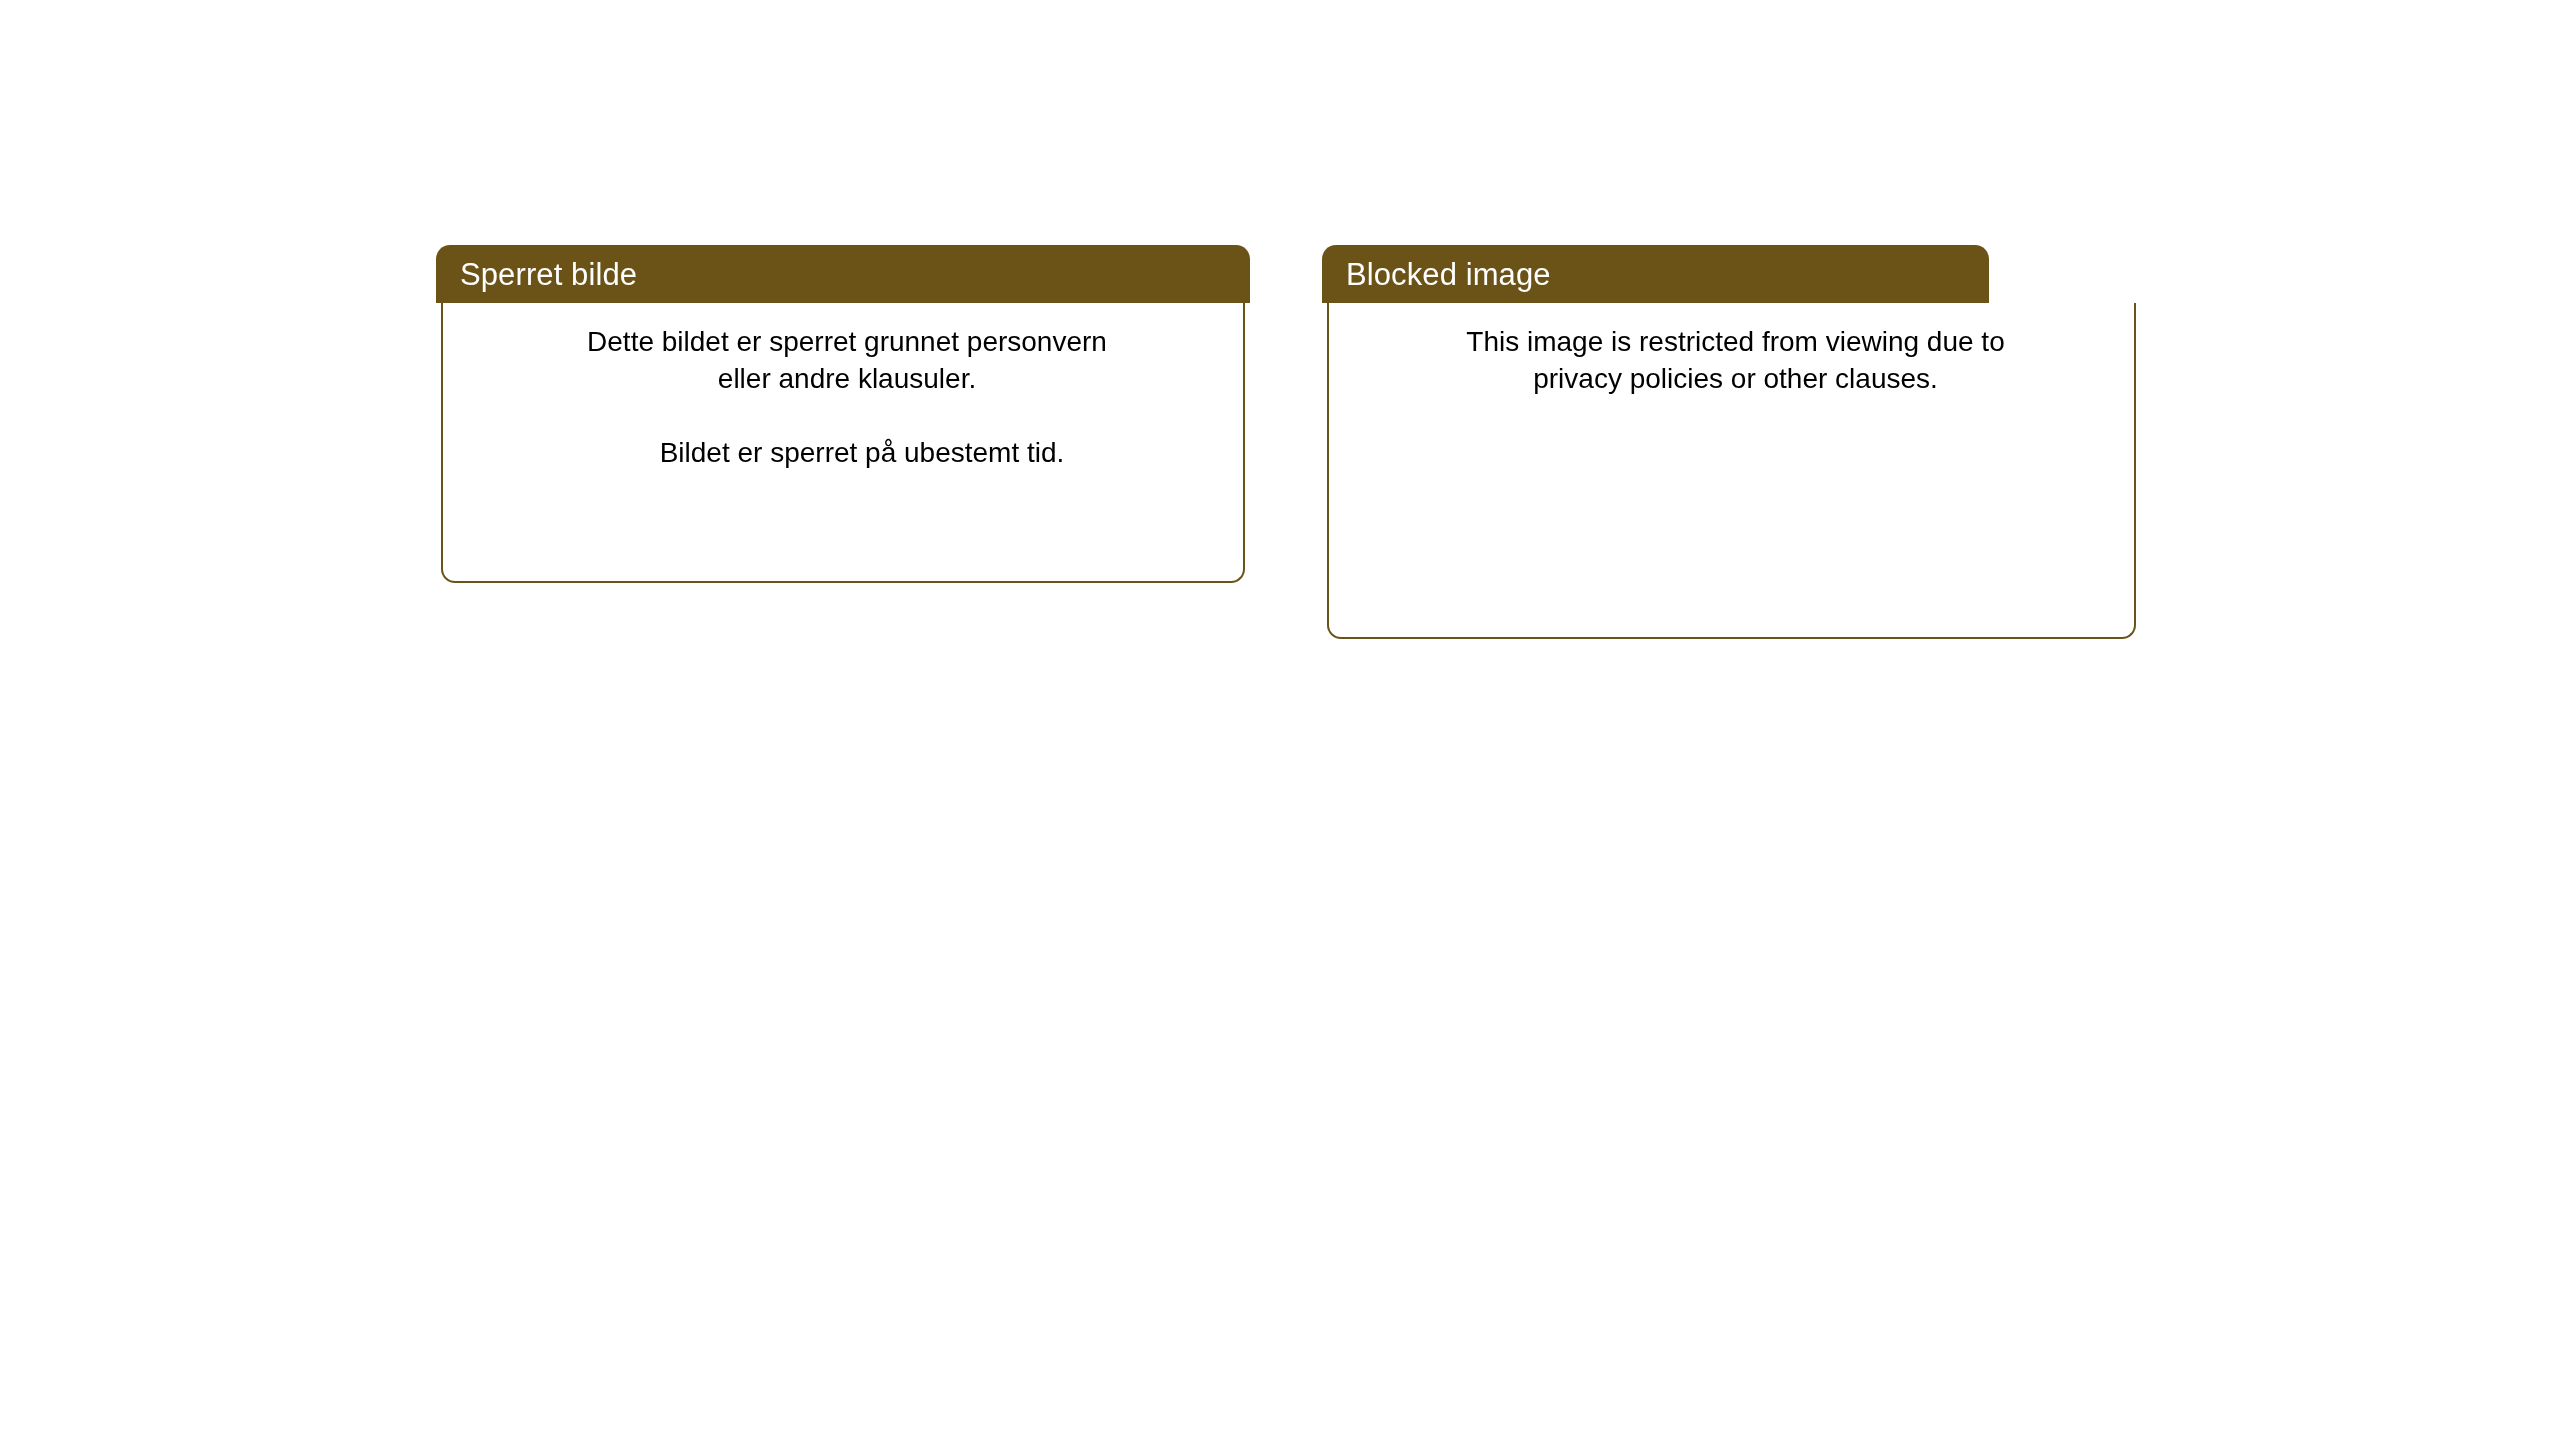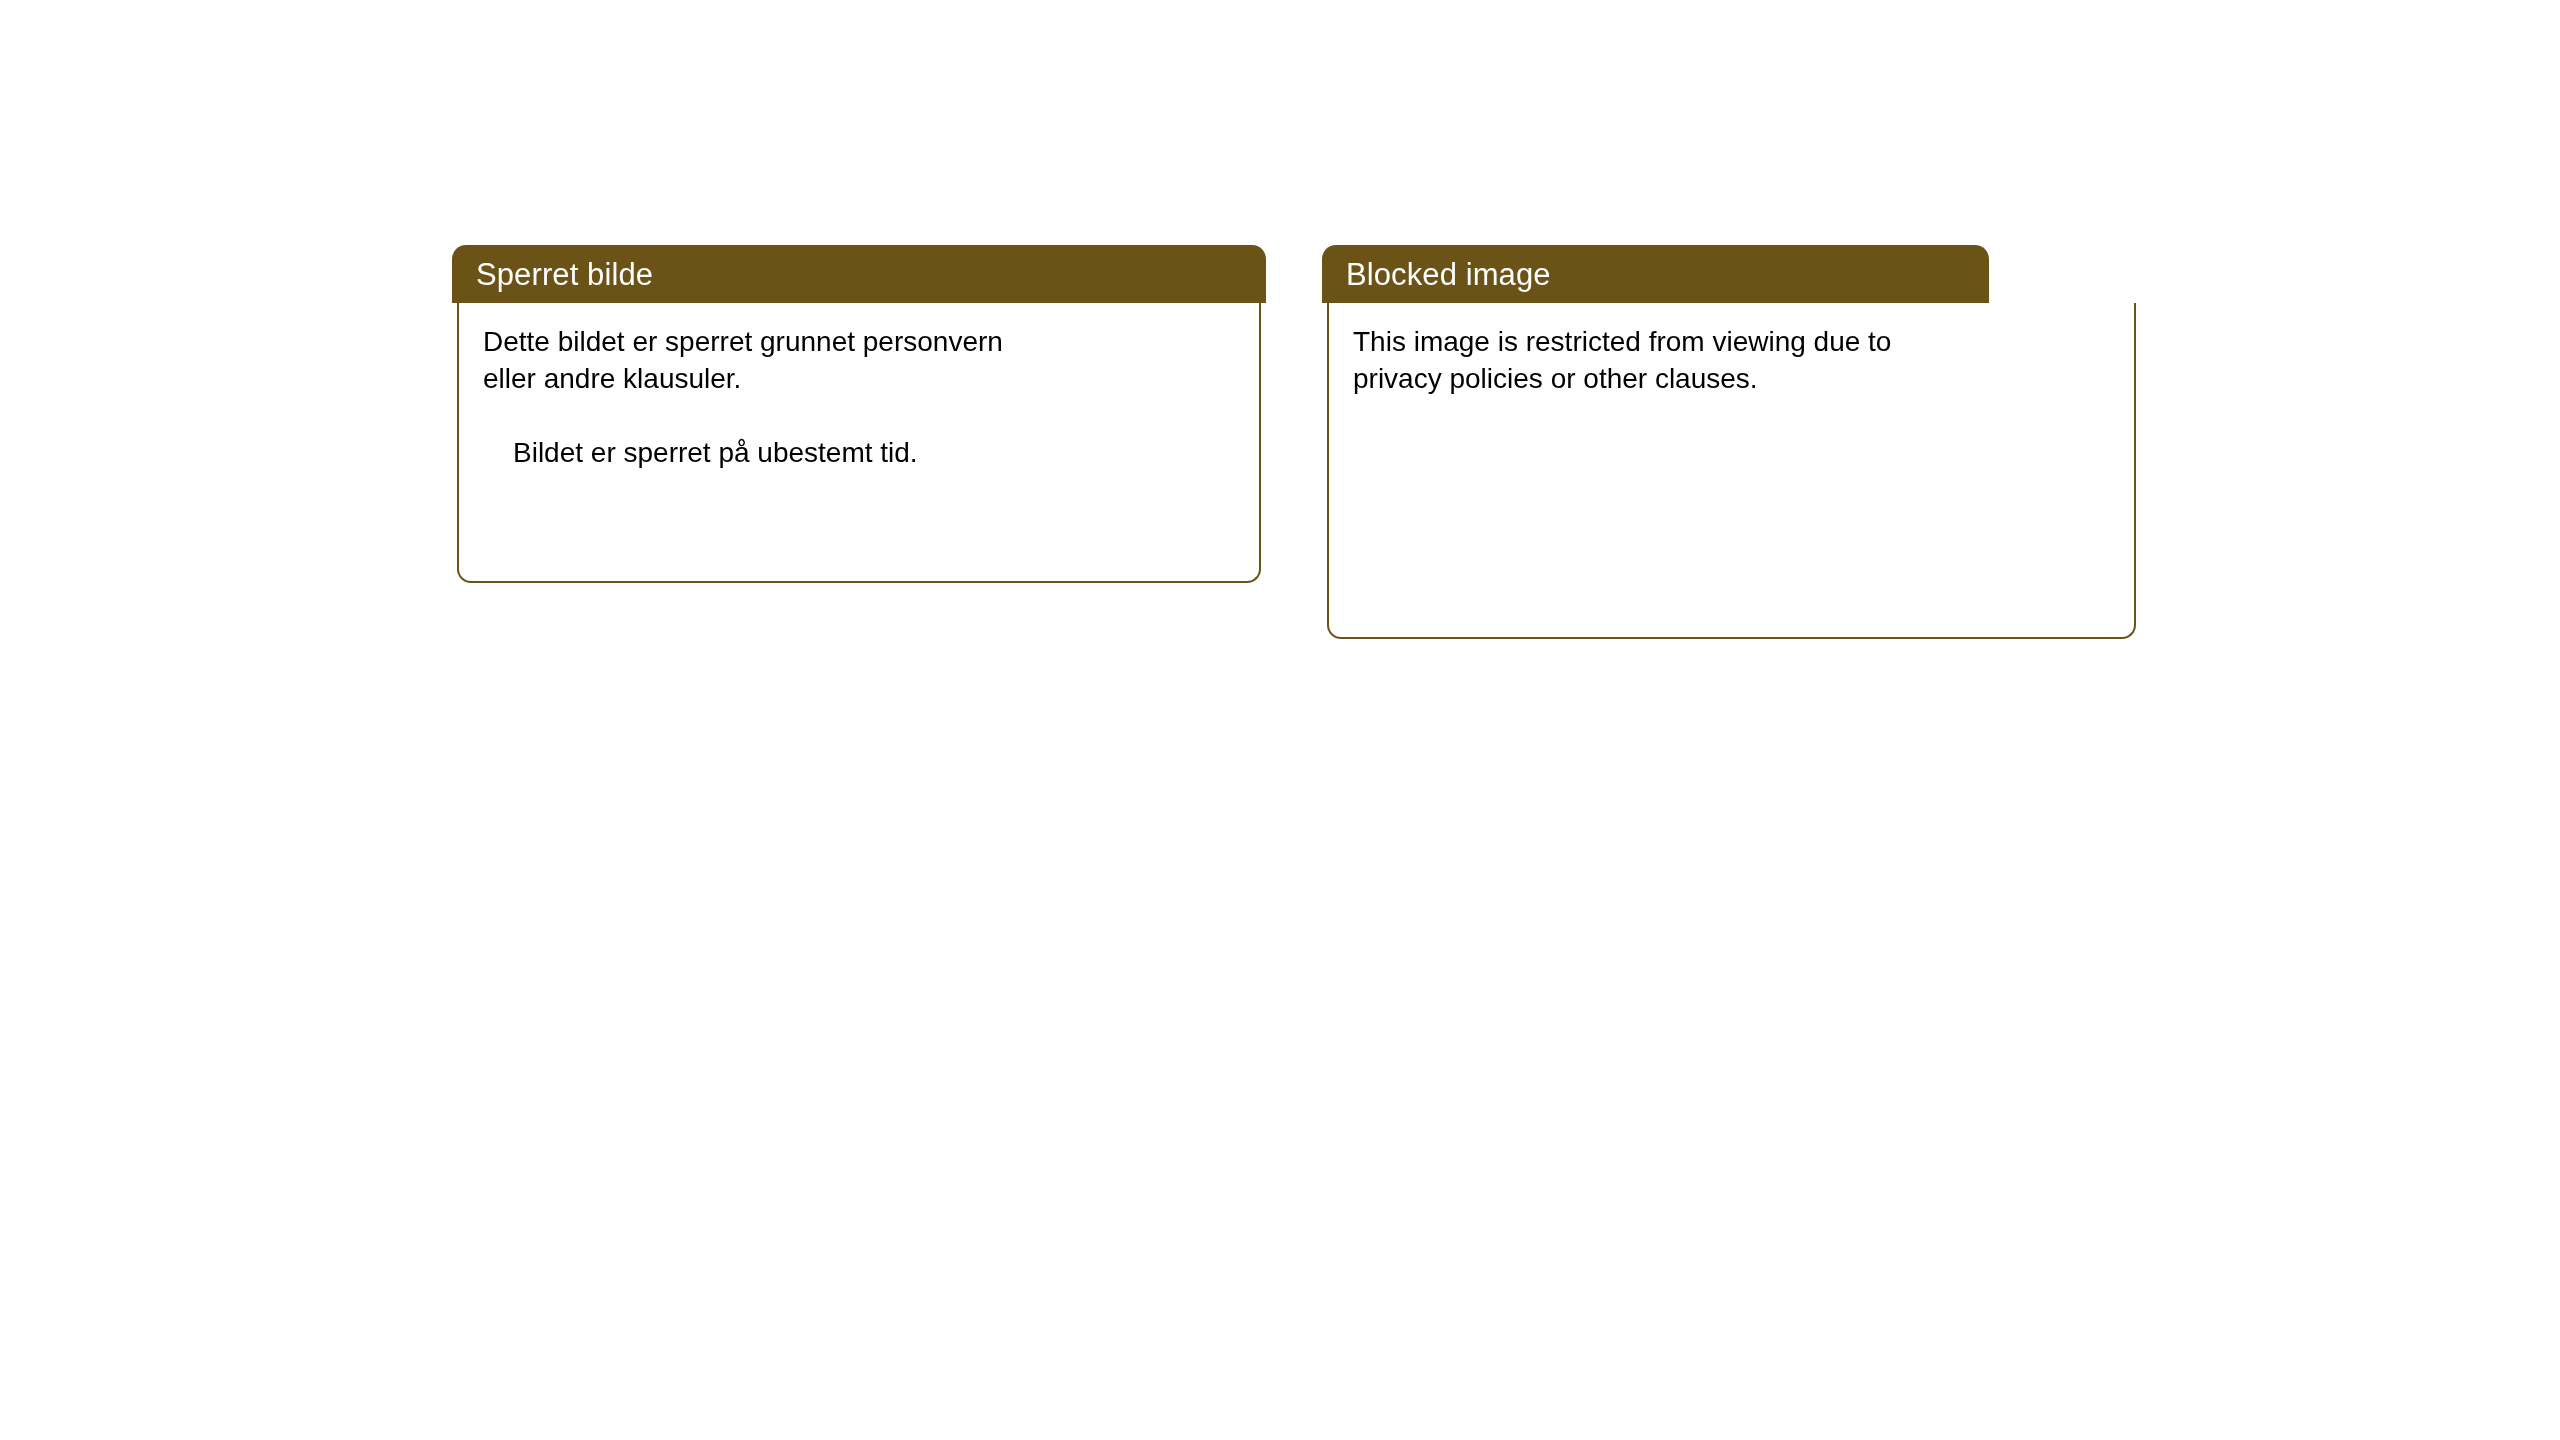--- a/index.html
+++ b/index.html
@@ -64,30 +64,31 @@
     padding: 20px 16px 0 24px;
   }
 
   .panel-paragraph {
     color: #000000;
     font-size: 28px;
     line-height: 37px;
     font-weight: 400;
     margin: 0;
     white-space: pre-line;
+    text-align: center;
   }
 
   .panel-paragraph + .panel-paragraph {
     margin-top: 37px;
     margin-left: 30px;
   }
 
   
   #panel-no {
-    left: 452px;
+    left: 436px;
     top: 245px;
     width: 814px;
     height: 338px;
   }
   #panel-no .panel-header {
     width: 814px;
   }
   #panel-no .panel-body {
     left: 5px;
     width: 804px;

